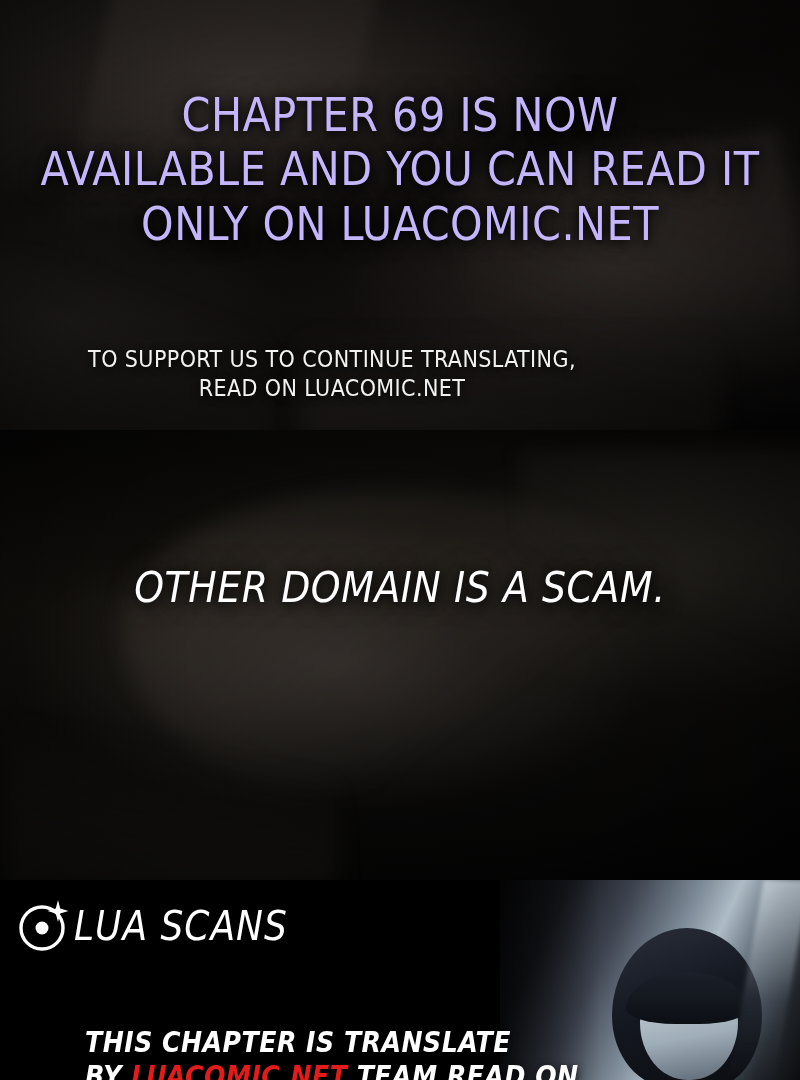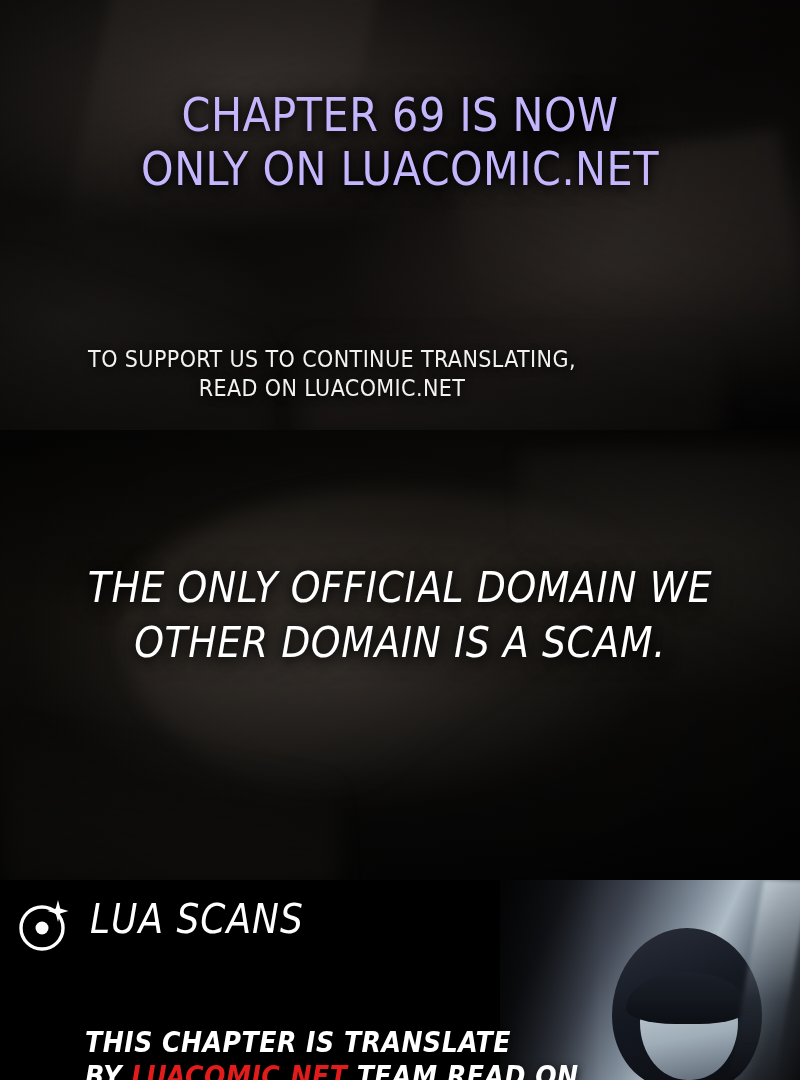--- a/index.html
+++ b/index.html
@@ -208,22 +208,21 @@
     font-family: "DejaVu Sans Condensed", "Liberation Sans Narrow", "Liberation Sans", sans-serif;
     text-shadow: 0 2px 12px rgba(0,0,0,0.95), 0 0 26px rgba(0,0,0,0.85);
   }
   .domain-block .line { display: block; white-space: nowrap; }
   .domain-accent { color: #e21b1b; }
 
   .brand {
     position: absolute;
     left: 14px; top: 896px;
     display: flex;
-    align-items: flex-start;
-    gap: 16px;
+    align-items: center;
   }
   .brand-mark {
     position: relative;
     width: 60px; height: 60px;
     flex: 0 0 60px;
   }
   .brand-text {
     color: #fff;
     font-size: 40px;
     letter-spacing: 1px;
@@ -257,37 +256,37 @@
   <div class="panel1">
     <div class="p1-shape-a"></div>
     <div class="p1-shape-b"></div>
     <div class="p1-shape-c"></div>
     <div class="p1-shape-d"></div>
     <div class="p1-vignette"></div>
   </div>
 
   <div class="headline">
     <span class="line">CHAPTER 69 IS NOW</span>
+    <span class="line">AVAILABLE AND YOU CAN READ IT</span>
     <span class="line">ONLY ON LUACOMIC.NET</span>
   </div>
 
   <div class="subline">
     <span class="line">TO SUPPORT US TO CONTINUE TRANSLATING,</span>
     <span class="line">READ ON LUACOMIC.NET</span>
   </div>
 
   <div class="panel2">
     <div class="p2-shape-a"></div>
     <div class="p2-shape-b"></div>
     <div class="p2-shape-c"></div>
     <div class="p2-vignette"></div>
   </div>
 
   <div class="domain-block">
-    <span class="line">THE ONLY OFFICIAL DOMAIN WE</span>
     <span class="line">OTHER DOMAIN IS A SCAM.</span>
   </div>
 
   <div class="panel3">
     <div class="p3-art">
       <div class="p3-art-hair"></div>
       <div class="p3-art-face"></div>
       <div class="p3-art-bang"></div>
       <div class="p3-art-streak"></div>
     </div>

